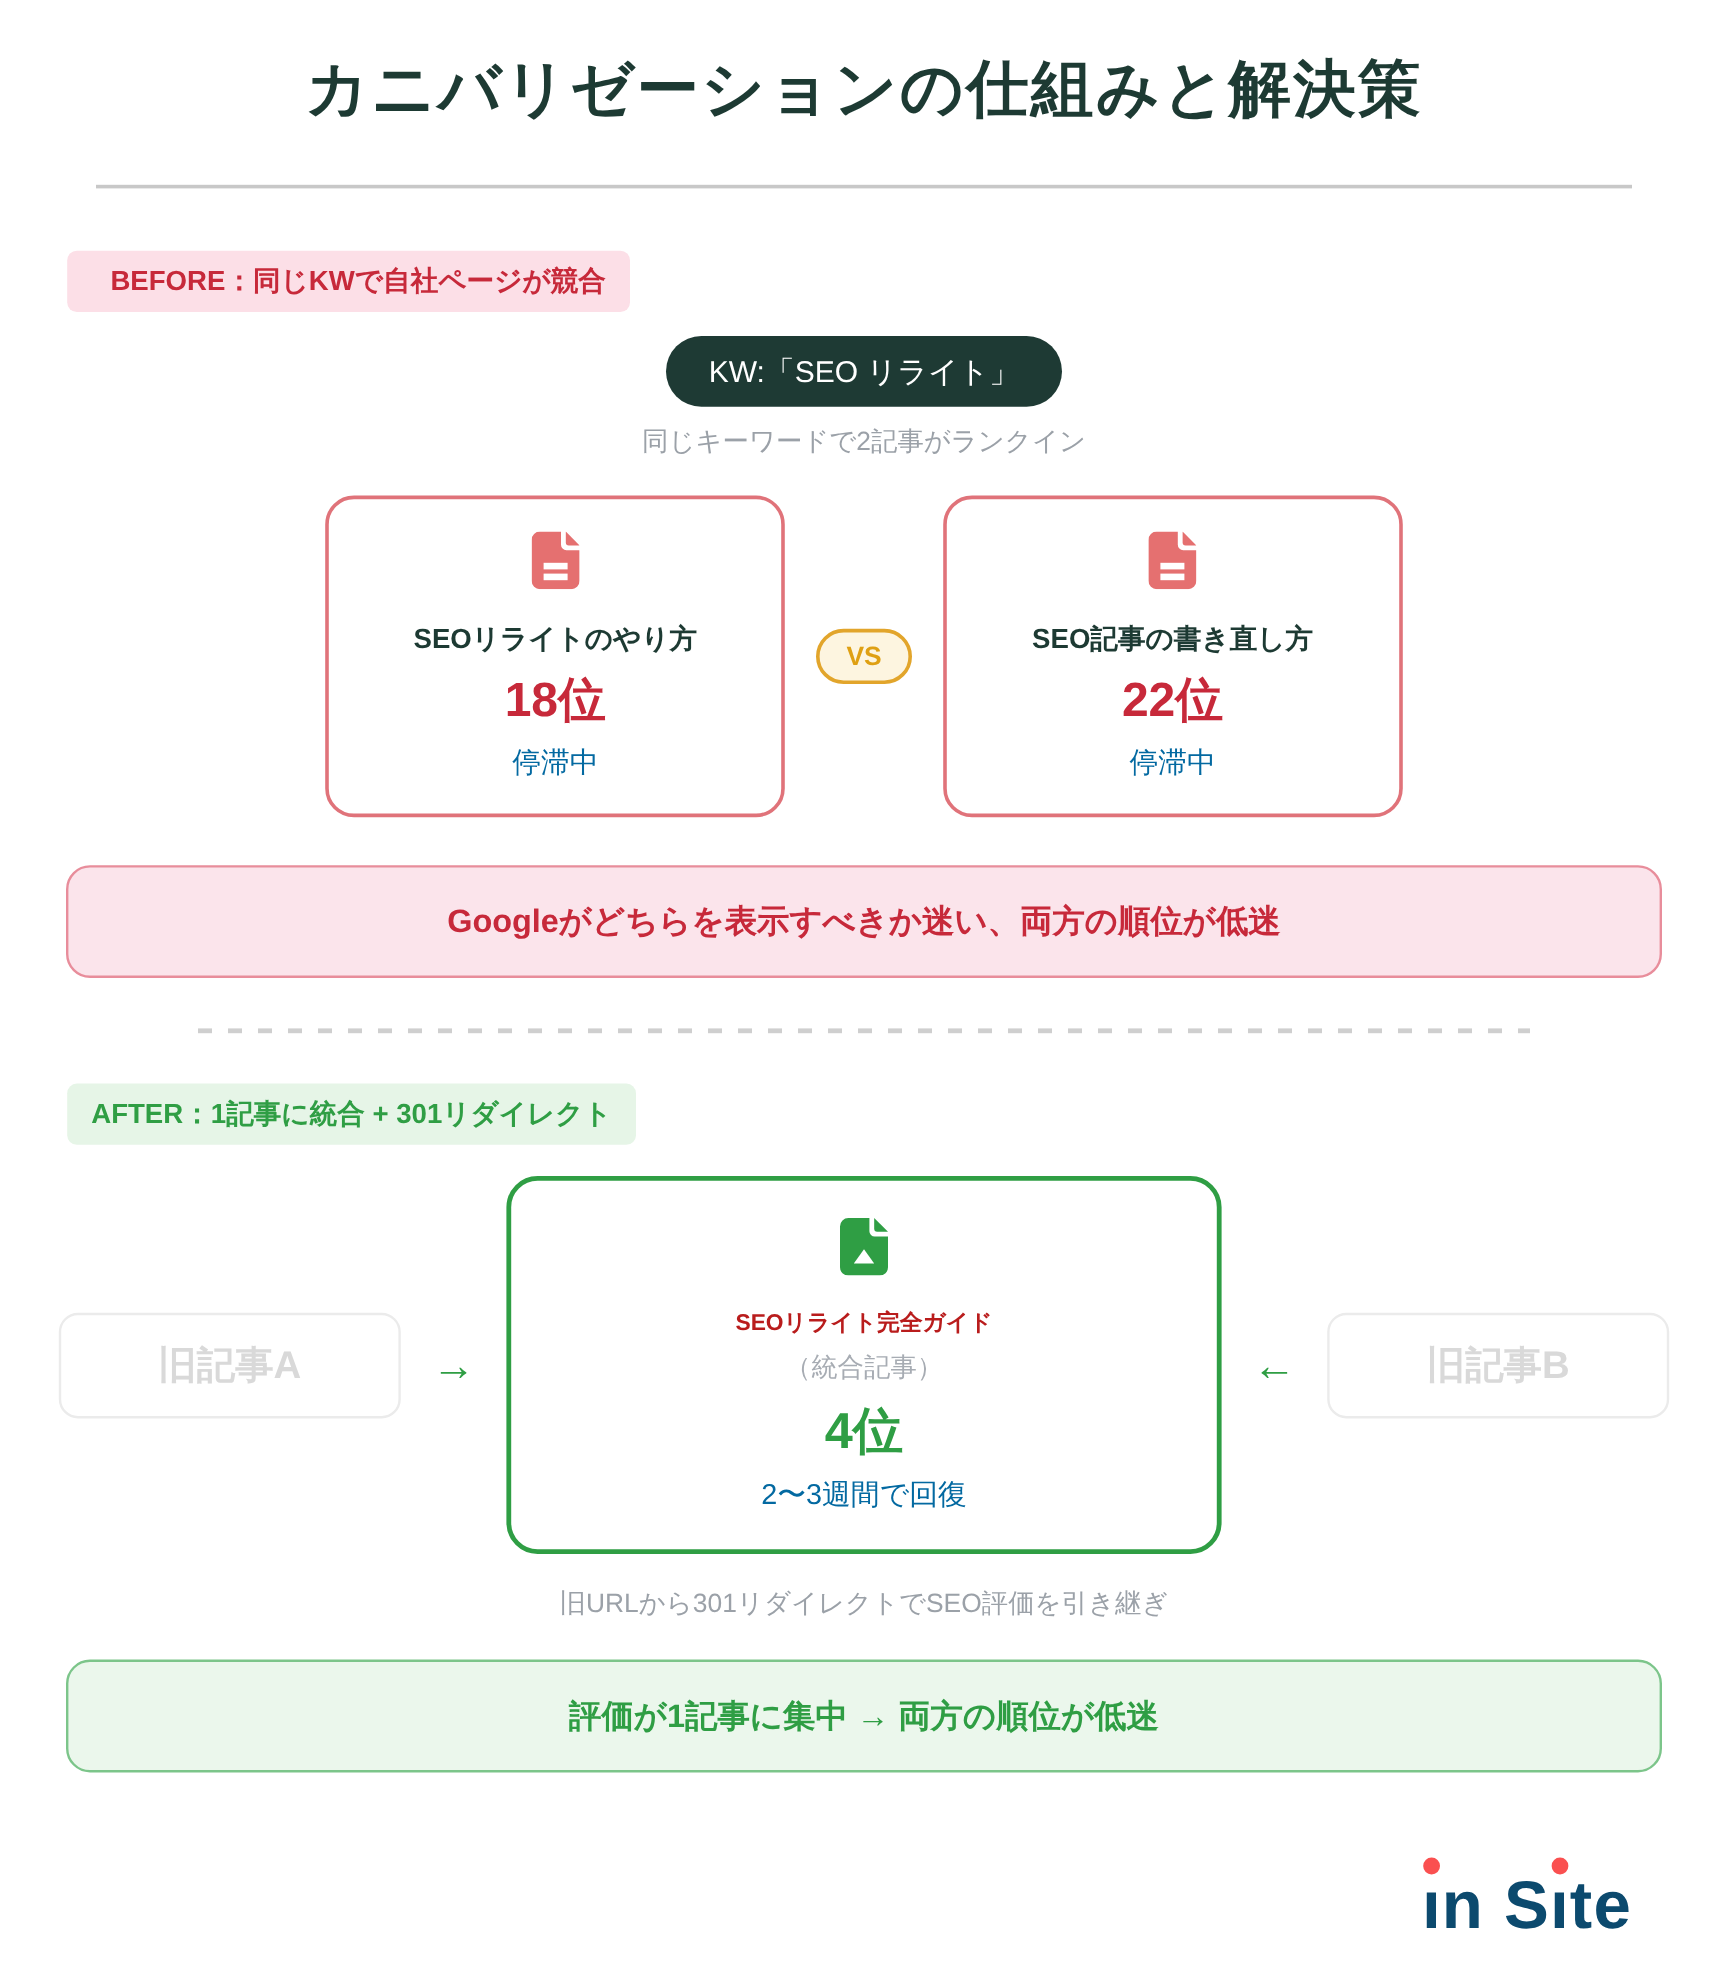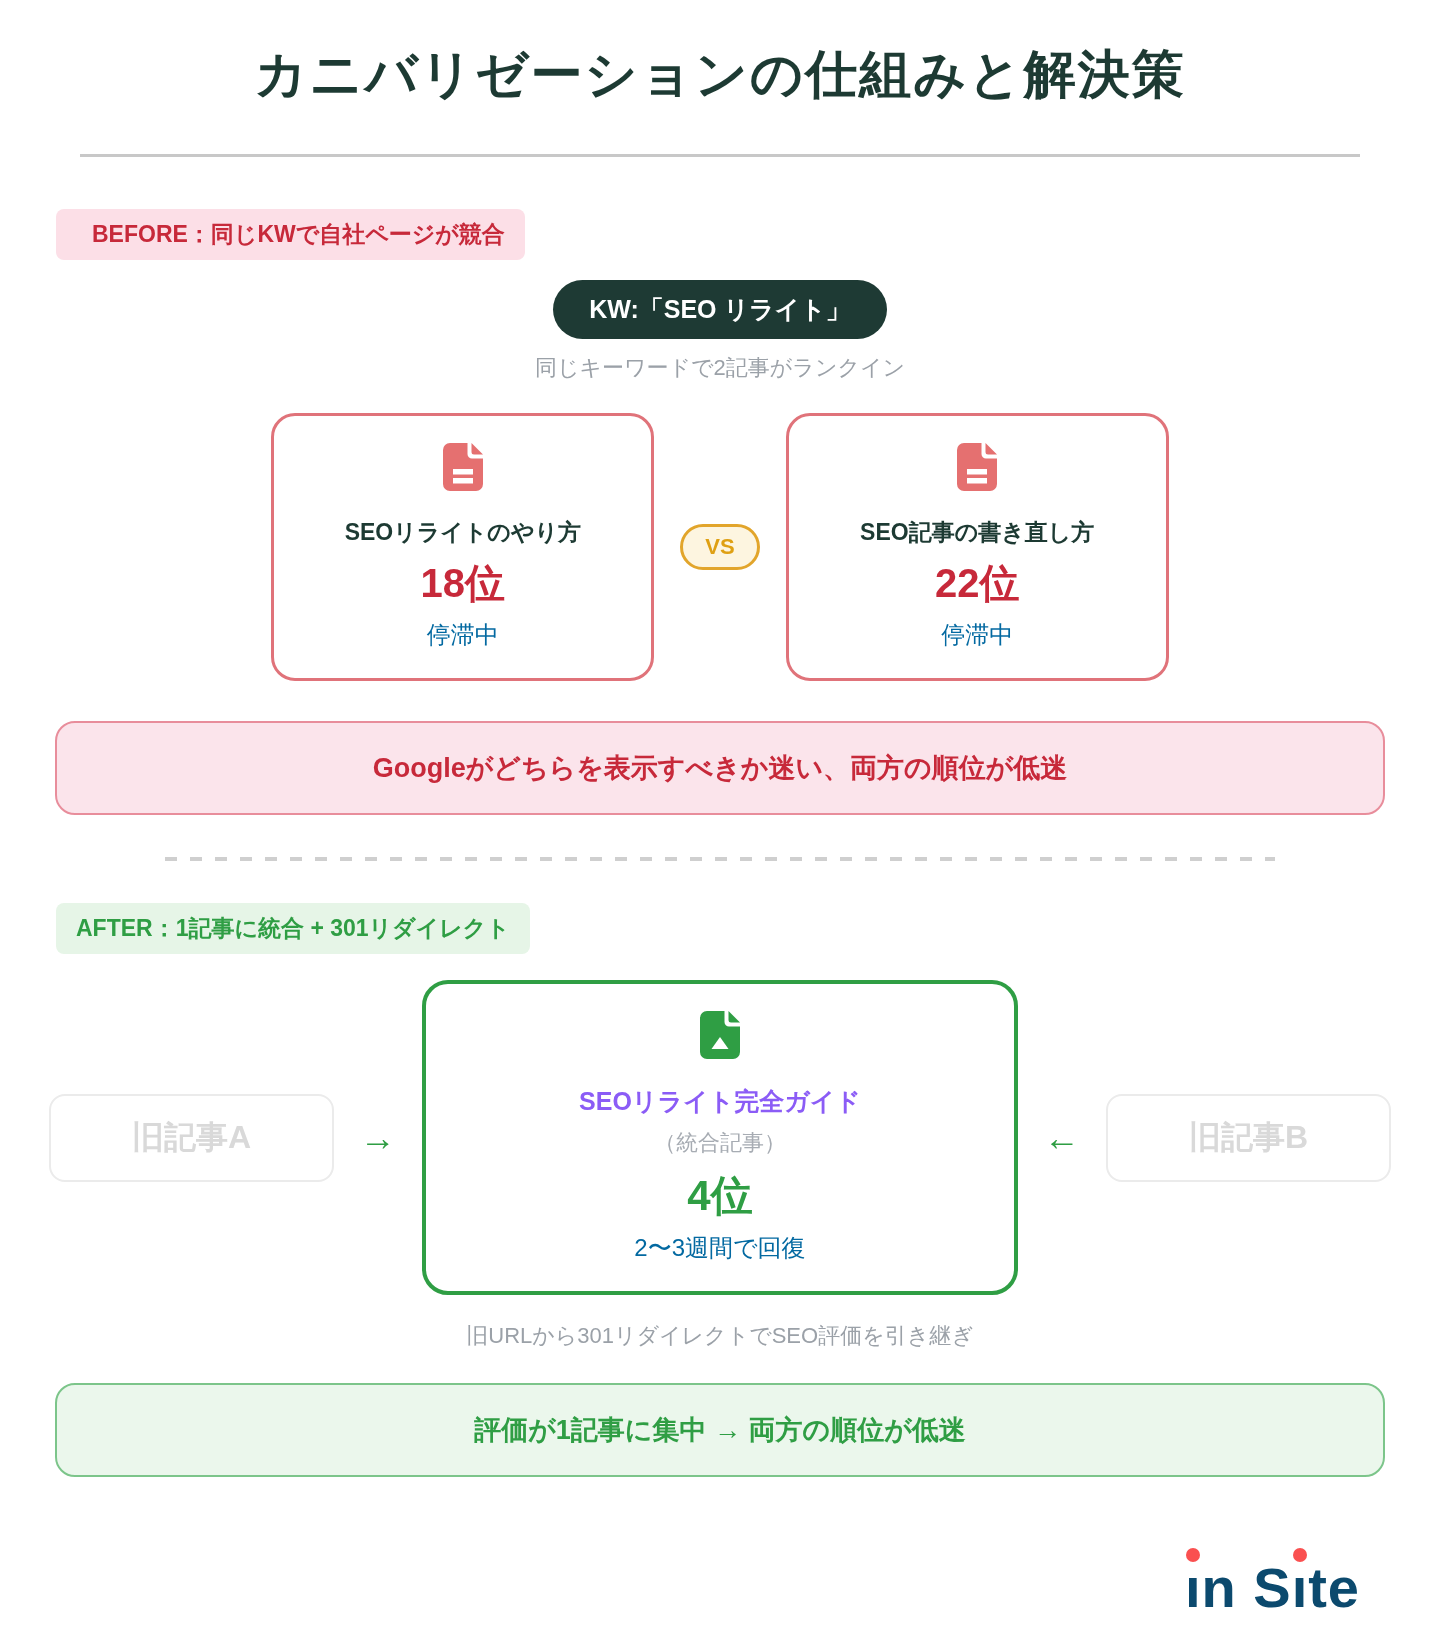--- a/index.html
+++ b/index.html
@@ -35,21 +35,21 @@
     font-weight: bold;
   }
   .section-badge.red-badge { background: #fcdfe7; color: #c7293a; padding-left: 36px; }
   .section-badge.green-badge { margin-top: 42px; background: #e6f5e7; color: #2f9e44; }
   .pill-row { text-align: center; margin-top: 20px; }
   .kw-pill {
     display: inline-block;
     background: #1e3a34;
     color: #ffffff;
     font-size: 25px;
-    font-weight: bold;
+    font-weight: normal;
     padding: 13px 36px;
     border-radius: 999px;
   }
   .pill-caption, .redirect-caption {
     text-align: center;
     color: #9ba1a8;
     font-size: 22px;
     margin-top: 14px;
   }
   .cards-row {
@@ -136,21 +136,21 @@
     width: 596px;
     height: 315px;
     background: #ffffff;
     border: 4px solid #2f9e44;
     border-radius: 26px;
     display: flex;
     flex-direction: column;
     align-items: center;
     justify-content: center;
   }
-  .merged-title { margin-top: 26px; font-size: 25px; font-weight: bold; color: #8b5cf6; }
+  .merged-title { margin-top: 26px; font-size: 19px; font-weight: bold; color: #b91c1c; }
   .merged-subtitle { margin-top: 10px; font-size: 22px; color: #a7acb3; }
   .merged-card .card-rank { margin-top: 10px; }
   .redirect-caption { margin-top: 26px; }
   .icon { display: inline-block; line-height: 0; }
   .logo-row {
     display: flex;
     justify-content: flex-end;
     padding: 78px 80px 0 0;
   }
   .logo {

